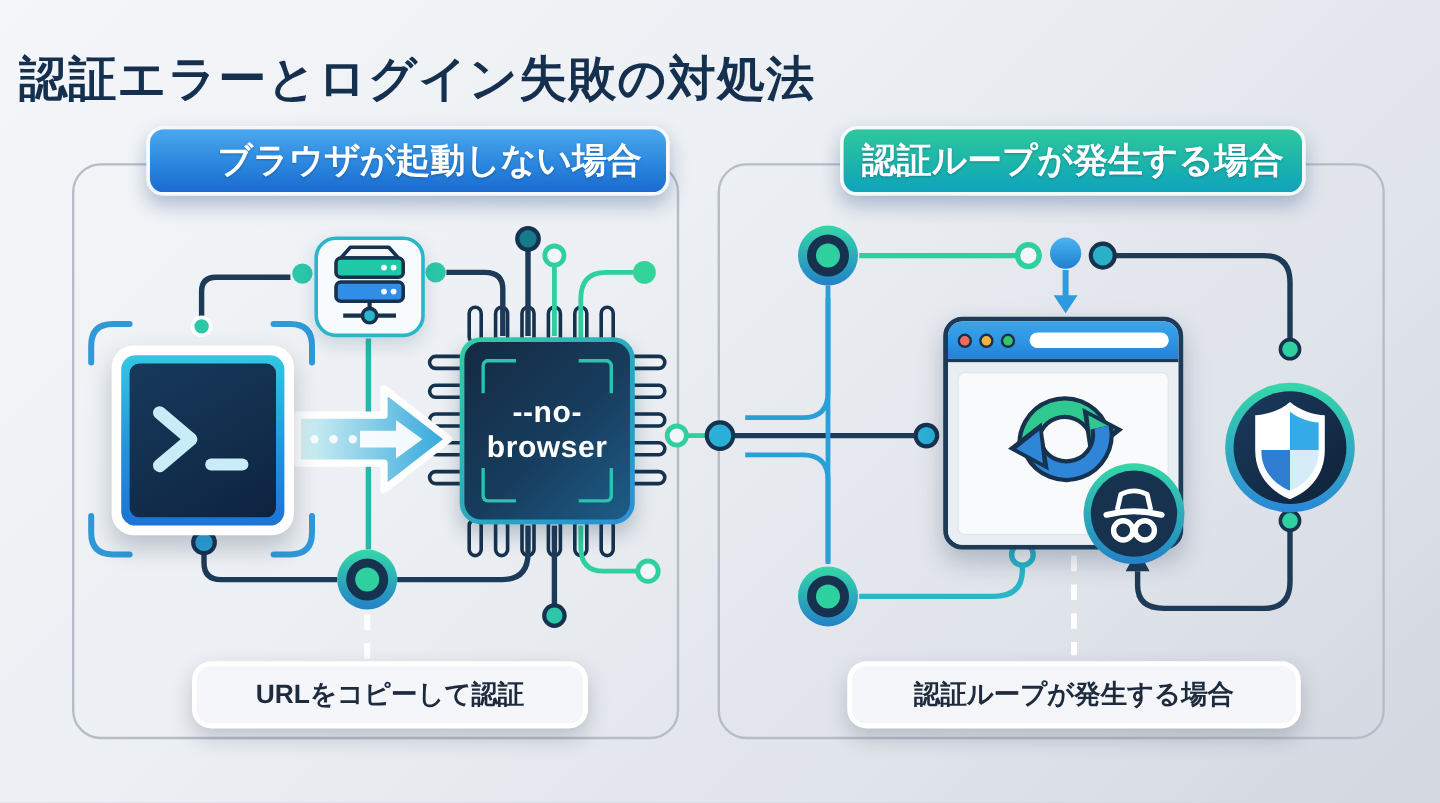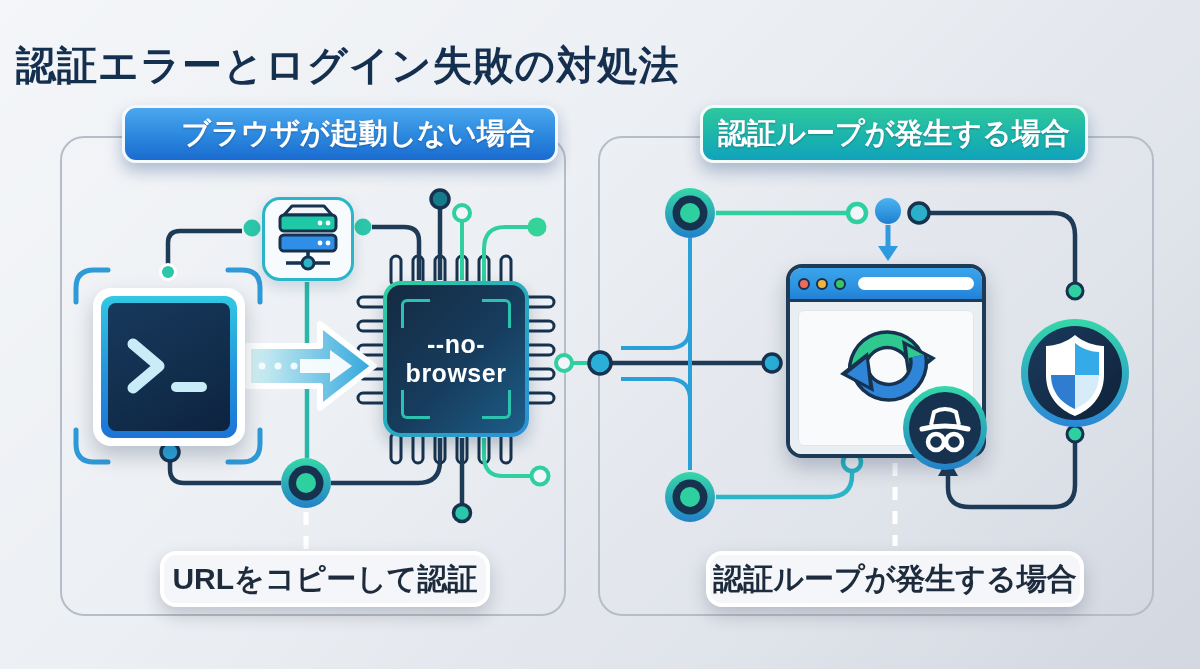--- a/index.html
+++ b/index.html
@@ -23,21 +23,21 @@
     color:#fff;font-size:29px;font-weight:800;text-shadow:0 1px 2px rgba(10,40,80,.35);
     box-shadow:0 8px 16px rgba(20,60,120,.30);
   }
   .header-left{left:122px;top:105px;width:394px;height:52px;
     background:linear-gradient(180deg,#4aa7ee 0%,#2b87dd 55%,#1a6bd0 100%);padding-left:36px;}
   .header-right{left:700px;top:105px;width:382px;height:52px;
     background:linear-gradient(180deg,#2ec79e 0%,#1bb4ab 55%,#10a3bc 100%);}
   .label-pill{
     position:absolute;z-index:5;display:flex;align-items:center;justify-content:center;
     background:#f4f6f9;border:4px solid #ffffff;border-radius:16px;
-    color:#1d2b3d;font-size:30px;font-weight:800;
+    color:#1d2b3d;font-size:22px;font-weight:800;
     box-shadow:0 8px 18px rgba(30,45,70,.22);
   }
   .label-left{left:160px;top:551px;width:322px;height:48px;}
   .label-right{left:706px;top:551px;width:370px;height:48px;}
   .layer-svg{position:absolute;left:0;top:0;z-index:2;}
   .component{position:absolute;z-index:3;}
   
   .terminal{
     left:93px;top:288px;width:152px;height:158px;background:#fff;border-radius:18px;
     box-shadow:0 10px 20px rgba(30,50,80,.25);padding:8px;box-sizing:border-box;

